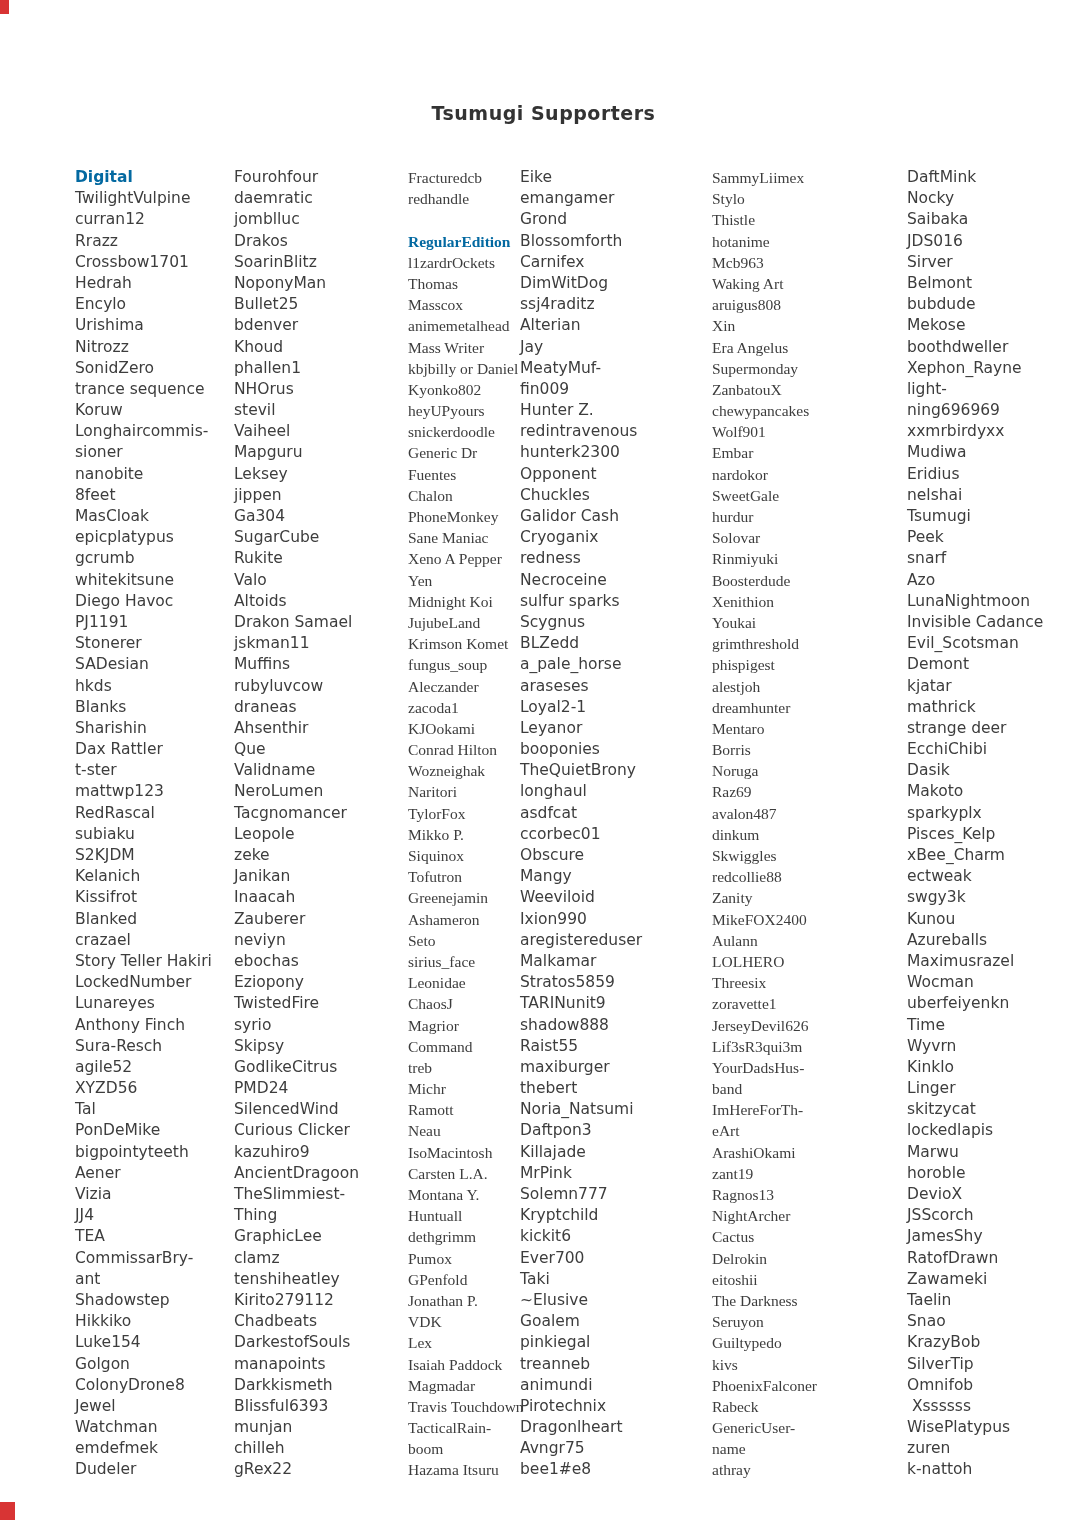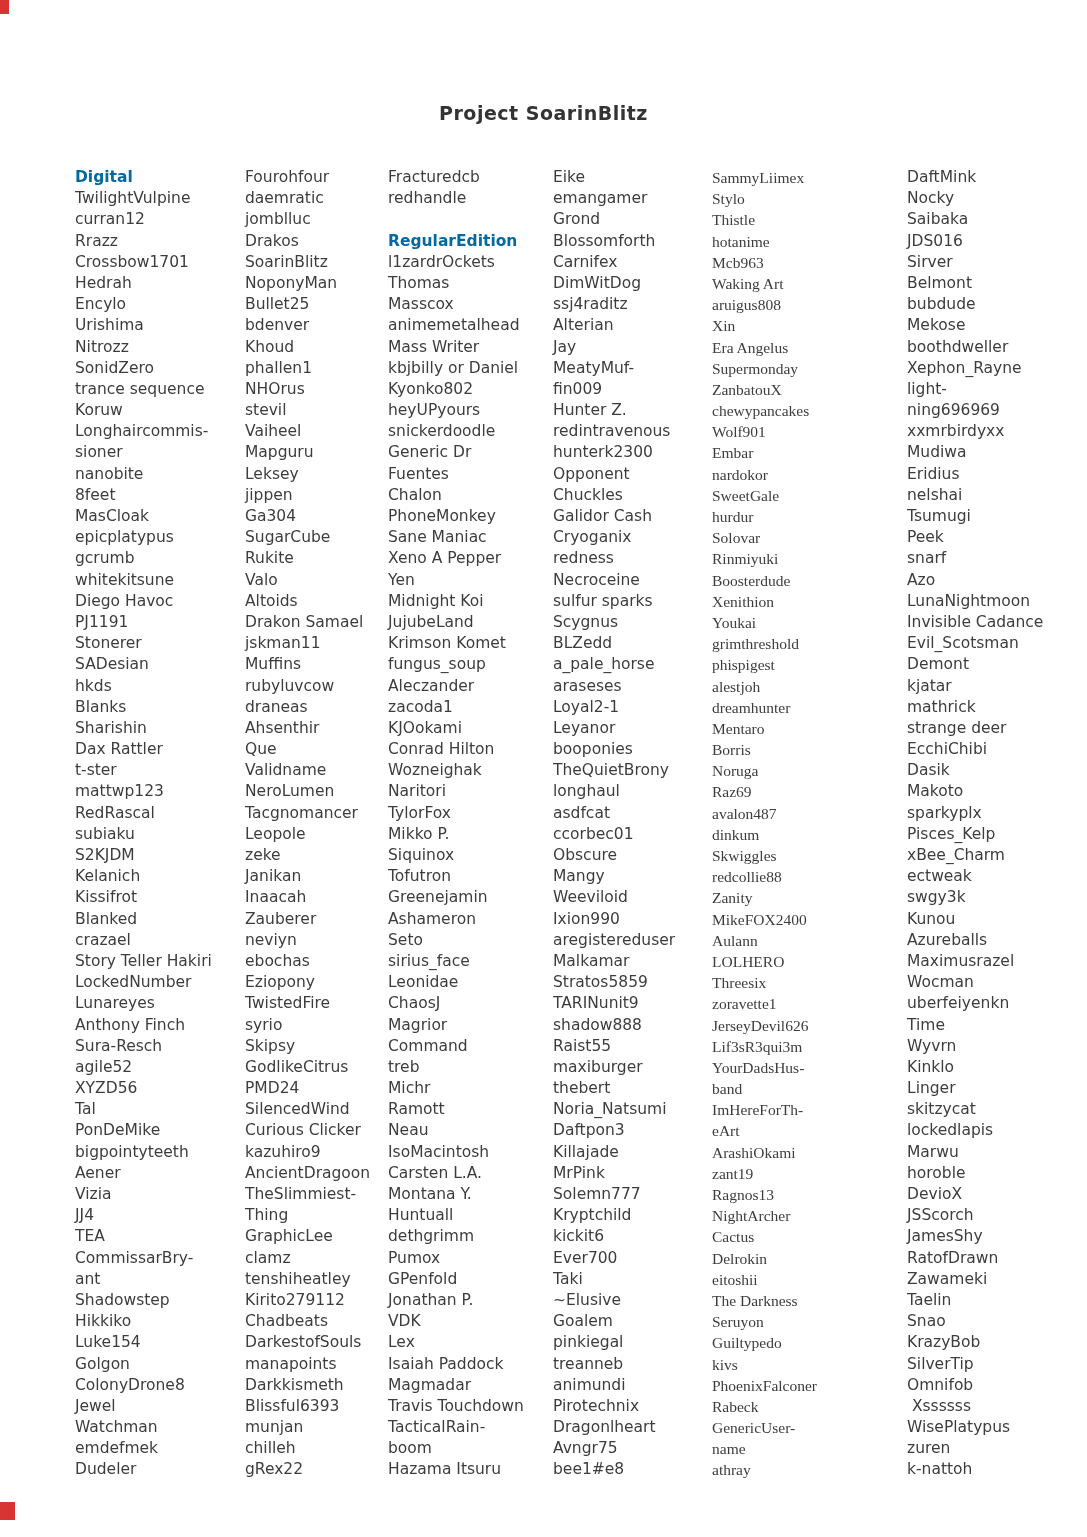--- a/index.html
+++ b/index.html
@@ -22,40 +22,40 @@
   }
   .col{
     position:absolute;
     top:167px;
     width:158px;
     font-size:15.5px;
     line-height:21.2px;
     white-space:pre;
   }
   .col-0{left:75px;}
-  .col-1{left:245px;}
-  .col-2{left:388px;}
-  .col-3{left:553px;}
+  .col-1{left:234px;}
+  .col-2{left:408px;font-family:Liberation Serif, serif;}
+  .col-3{left:520px;}
   .col-4{left:712px;font-family:Liberation Serif, serif;}
   .col-5{left:907px;}
   .entry{height:21.2px;}
   .entry.header{font-weight:bold;color:#0369a1;}
   .entry.spacer{height:21.2px;}
   .corner-mark{position:absolute;}
   .corner-mark.top{left:0;top:0;width:9px;height:14px;}
   .corner-mark.bottom{left:0;top:1502px;width:15px;height:18px;}
 </style>
 </head>
 <body>
 
 <div class="page">
   <div class="corner-mark top" style="background: rgb(216, 52, 52);"></div>
   <div class="corner-mark bottom" style="background: rgb(216, 52, 52);"></div>
 
-  <div class="title">Project SoarinBlitz</div>
+  <div class="title">Tsumugi Supporters</div>
 
   <div class="col col-0"><div class="entry header">Digital</div><div class="entry">TwilightVulpine</div><div class="entry">curran12</div><div class="entry">Rrazz</div><div class="entry">Crossbow1701</div><div class="entry">Hedrah</div><div class="entry">Encylo</div><div class="entry">Urishima</div><div class="entry">Nitrozz</div><div class="entry">SonidZero</div><div class="entry">trance sequence</div><div class="entry">Koruw</div><div class="entry">Longhaircommis-</div><div class="entry">sioner</div><div class="entry">nanobite</div><div class="entry">8feet</div><div class="entry">MasCloak</div><div class="entry">epicplatypus</div><div class="entry">gcrumb</div><div class="entry">whitekitsune</div><div class="entry">Diego Havoc</div><div class="entry">PJ1191</div><div class="entry">Stonerer</div><div class="entry">SADesian</div><div class="entry">hkds</div><div class="entry">Blanks</div><div class="entry">Sharishin</div><div class="entry">Dax Rattler</div><div class="entry">t-ster</div><div class="entry">mattwp123</div><div class="entry">RedRascal</div><div class="entry">subiaku</div><div class="entry">S2KJDM</div><div class="entry">Kelanich</div><div class="entry">Kissifrot</div><div class="entry">Blanked</div><div class="entry">crazael</div><div class="entry">Story Teller Hakiri</div><div class="entry">LockedNumber</div><div class="entry">Lunareyes</div><div class="entry">Anthony Finch</div><div class="entry">Sura-Resch</div><div class="entry">agile52</div><div class="entry">XYZD56</div><div class="entry">Tal</div><div class="entry">PonDeMike</div><div class="entry">bigpointyteeth</div><div class="entry">Aener</div><div class="entry">Vizia</div><div class="entry">JJ4</div><div class="entry">TEA</div><div class="entry">CommissarBry-</div><div class="entry">ant</div><div class="entry">Shadowstep</div><div class="entry">Hikkiko</div><div class="entry">Luke154</div><div class="entry">Golgon</div><div class="entry">ColonyDrone8</div><div class="entry">Jewel</div><div class="entry">Watchman</div><div class="entry">emdefmek</div><div class="entry">Dudeler</div></div>
   <div class="col col-1"><div class="entry">Fourohfour</div><div class="entry">daemratic</div><div class="entry">jomblluc</div><div class="entry">Drakos</div><div class="entry">SoarinBlitz</div><div class="entry">NoponyMan</div><div class="entry">Bullet25</div><div class="entry">bdenver</div><div class="entry">Khoud</div><div class="entry">phallen1</div><div class="entry">NHOrus</div><div class="entry">stevil</div><div class="entry">Vaiheel</div><div class="entry">Mapguru</div><div class="entry">Leksey</div><div class="entry">jippen</div><div class="entry">Ga304</div><div class="entry">SugarCube</div><div class="entry">Rukite</div><div class="entry">Valo</div><div class="entry">Altoids</div><div class="entry">Drakon Samael</div><div class="entry">jskman11</div><div class="entry">Muffins</div><div class="entry">rubyluvcow</div><div class="entry">draneas</div><div class="entry">Ahsenthir</div><div class="entry">Que</div><div class="entry">Validname</div><div class="entry">NeroLumen</div><div class="entry">Tacgnomancer</div><div class="entry">Leopole</div><div class="entry">zeke</div><div class="entry">Janikan</div><div class="entry">Inaacah</div><div class="entry">Zauberer</div><div class="entry">neviyn</div><div class="entry">ebochas</div><div class="entry">Eziopony</div><div class="entry">TwistedFire</div><div class="entry">syrio</div><div class="entry">Skipsy</div><div class="entry">GodlikeCitrus</div><div class="entry">PMD24</div><div class="entry">SilencedWind</div><div class="entry">Curious Clicker</div><div class="entry">kazuhiro9</div><div class="entry">AncientDragoon</div><div class="entry">TheSlimmiest-</div><div class="entry">Thing</div><div class="entry">GraphicLee</div><div class="entry">clamz</div><div class="entry">tenshiheatley</div><div class="entry">Kirito279112</div><div class="entry">Chadbeats</div><div class="entry">DarkestofSouls</div><div class="entry">manapoints</div><div class="entry">Darkkismeth</div><div class="entry">Blissful6393</div><div class="entry">munjan</div><div class="entry">chilleh</div><div class="entry">gRex22</div></div>
   <div class="col col-2"><div class="entry">Fracturedcb</div><div class="entry">redhandle</div><div class="entry spacer"></div><div class="entry header">RegularEdition</div><div class="entry">l1zardrOckets</div><div class="entry">Thomas</div><div class="entry">Masscox</div><div class="entry">animemetalhead</div><div class="entry">Mass Writer</div><div class="entry">kbjbilly or Daniel</div><div class="entry">Kyonko802</div><div class="entry">heyUPyours</div><div class="entry">snickerdoodle</div><div class="entry">Generic Dr</div><div class="entry">Fuentes</div><div class="entry">Chalon</div><div class="entry">PhoneMonkey</div><div class="entry">Sane Maniac</div><div class="entry">Xeno A Pepper</div><div class="entry">Yen</div><div class="entry">Midnight Koi</div><div class="entry">JujubeLand</div><div class="entry">Krimson Komet</div><div class="entry">fungus_soup</div><div class="entry">Aleczander</div><div class="entry">zacoda1</div><div class="entry">KJOokami</div><div class="entry">Conrad Hilton</div><div class="entry">Wozneighak</div><div class="entry">Naritori</div><div class="entry">TylorFox</div><div class="entry">Mikko P.</div><div class="entry">Siquinox</div><div class="entry">Tofutron</div><div class="entry">Greenejamin</div><div class="entry">Ashameron</div><div class="entry">Seto</div><div class="entry">sirius_face</div><div class="entry">Leonidae</div><div class="entry">ChaosJ</div><div class="entry">Magrior</div><div class="entry">Command</div><div class="entry">treb</div><div class="entry">Michr</div><div class="entry">Ramott</div><div class="entry">Neau</div><div class="entry">IsoMacintosh</div><div class="entry">Carsten L.A.</div><div class="entry">Montana Y.</div><div class="entry">Huntuall</div><div class="entry">dethgrimm</div><div class="entry">Pumox</div><div class="entry">GPenfold</div><div class="entry">Jonathan P.</div><div class="entry">VDK</div><div class="entry">Lex</div><div class="entry">Isaiah Paddock</div><div class="entry">Magmadar</div><div class="entry">Travis Touchdown</div><div class="entry">TacticalRain-</div><div class="entry">boom</div><div class="entry">Hazama Itsuru</div></div>
   <div class="col col-3"><div class="entry">Eike</div><div class="entry">emangamer</div><div class="entry">Grond</div><div class="entry">Blossomforth</div><div class="entry">Carnifex</div><div class="entry">DimWitDog</div><div class="entry">ssj4raditz</div><div class="entry">Alterian</div><div class="entry">Jay</div><div class="entry">MeatyMuf-</div><div class="entry">fin009</div><div class="entry">Hunter Z.</div><div class="entry">redintravenous</div><div class="entry">hunterk2300</div><div class="entry">Opponent</div><div class="entry">Chuckles</div><div class="entry">Galidor Cash</div><div class="entry">Cryoganix</div><div class="entry">redness</div><div class="entry">Necroceine</div><div class="entry">sulfur sparks</div><div class="entry">Scygnus</div><div class="entry">BLZedd</div><div class="entry">a_pale_horse</div><div class="entry">araseses</div><div class="entry">Loyal2-1</div><div class="entry">Leyanor</div><div class="entry">booponies</div><div class="entry">TheQuietBrony</div><div class="entry">longhaul</div><div class="entry">asdfcat</div><div class="entry">ccorbec01</div><div class="entry">Obscure</div><div class="entry">Mangy</div><div class="entry">Weeviloid</div><div class="entry">Ixion990</div><div class="entry">aregistereduser</div><div class="entry">Malkamar</div><div class="entry">Stratos5859</div><div class="entry">TARINunit9</div><div class="entry">shadow888</div><div class="entry">Raist55</div><div class="entry">maxiburger</div><div class="entry">thebert</div><div class="entry">Noria_Natsumi</div><div class="entry">Daftpon3</div><div class="entry">Killajade</div><div class="entry">MrPink</div><div class="entry">Solemn777</div><div class="entry">Kryptchild</div><div class="entry">kickit6</div><div class="entry">Ever700</div><div class="entry">Taki</div><div class="entry">~Elusive</div><div class="entry">Goalem</div><div class="entry">pinkiegal</div><div class="entry">treanneb</div><div class="entry">animundi</div><div class="entry">Pirotechnix</div><div class="entry">Dragonlheart</div><div class="entry">Avngr75</div><div class="entry">bee1#e8</div></div>
   <div class="col col-4"><div class="entry">SammyLiimex</div><div class="entry">Stylo</div><div class="entry">Thistle</div><div class="entry">hotanime</div><div class="entry">Mcb963</div><div class="entry">Waking Art</div><div class="entry">aruigus808</div><div class="entry">Xin</div><div class="entry">Era Angelus</div><div class="entry">Supermonday</div><div class="entry">ZanbatouX</div><div class="entry">chewypancakes</div><div class="entry">Wolf901</div><div class="entry">Embar</div><div class="entry">nardokor</div><div class="entry">SweetGale</div><div class="entry">hurdur</div><div class="entry">Solovar</div><div class="entry">Rinmiyuki</div><div class="entry">Boosterdude</div><div class="entry">Xenithion</div><div class="entry">Youkai</div><div class="entry">grimthreshold</div><div class="entry">phispigest</div><div class="entry">alestjoh</div><div class="entry">dreamhunter</div><div class="entry">Mentaro</div><div class="entry">Borris</div><div class="entry">Noruga</div><div class="entry">Raz69</div><div class="entry">avalon487</div><div class="entry">dinkum</div><div class="entry">Skwiggles</div><div class="entry">redcollie88</div><div class="entry">Zanity</div><div class="entry">MikeFOX2400</div><div class="entry">Aulann</div><div class="entry">LOLHERO</div><div class="entry">Threesix</div><div class="entry">zoravette1</div><div class="entry">JerseyDevil626</div><div class="entry">Lif3sR3qui3m</div><div class="entry">YourDadsHus-</div><div class="entry">band</div><div class="entry">ImHereForTh-</div><div class="entry">eArt</div><div class="entry">ArashiOkami</div><div class="entry">zant19</div><div class="entry">Ragnos13</div><div class="entry">NightArcher</div><div class="entry">Cactus</div><div class="entry">Delrokin</div><div class="entry">eitoshii</div><div class="entry">The Darkness</div><div class="entry">Seruyon</div><div class="entry">Guiltypedo</div><div class="entry">kivs</div><div class="entry">PhoenixFalconer</div><div class="entry">Rabeck</div><div class="entry">GenericUser-</div><div class="entry">name</div><div class="entry">athray</div></div>
   <div class="col col-5"><div class="entry">DaftMink</div><div class="entry">Nocky</div><div class="entry">Saibaka</div><div class="entry">JDS016</div><div class="entry">Sirver</div><div class="entry">Belmont</div><div class="entry">bubdude</div><div class="entry">Mekose</div><div class="entry">boothdweller</div><div class="entry">Xephon_Rayne</div><div class="entry">light-</div><div class="entry">ning696969</div><div class="entry">xxmrbirdyxx</div><div class="entry">Mudiwa</div><div class="entry">Eridius</div><div class="entry">nelshai</div><div class="entry">Tsumugi</div><div class="entry">Peek</div><div class="entry">snarf</div><div class="entry">Azo</div><div class="entry">LunaNightmoon</div><div class="entry">Invisible Cadance</div><div class="entry">Evil_Scotsman</div><div class="entry">Demont</div><div class="entry">kjatar</div><div class="entry">mathrick</div><div class="entry">strange deer</div><div class="entry">EcchiChibi</div><div class="entry">Dasik</div><div class="entry">Makoto</div><div class="entry">sparkyplx</div><div class="entry">Pisces_Kelp</div><div class="entry">xBee_Charm</div><div class="entry">ectweak</div><div class="entry">swgy3k</div><div class="entry">Kunou</div><div class="entry">Azureballs</div><div class="entry">Maximusrazel</div><div class="entry">Wocman</div><div class="entry">uberfeiyenkn</div><div class="entry">Time</div><div class="entry">Wyvrn</div><div class="entry">Kinklo</div><div class="entry">Linger</div><div class="entry">skitzycat</div><div class="entry">lockedlapis</div><div class="entry">Marwu</div><div class="entry">horoble</div><div class="entry">DevioX</div><div class="entry">JSScorch</div><div class="entry">JamesShy</div><div class="entry">RatofDrawn</div><div class="entry">Zawameki</div><div class="entry">Taelin</div><div class="entry">Snao</div><div class="entry">KrazyBob</div><div class="entry">SilverTip</div><div class="entry">Omnifob</div><div class="entry"> Xssssss</div><div class="entry">WisePlatypus</div><div class="entry">zuren</div><div class="entry">k-nattoh</div></div>
 </div>
 
 </body></html>

